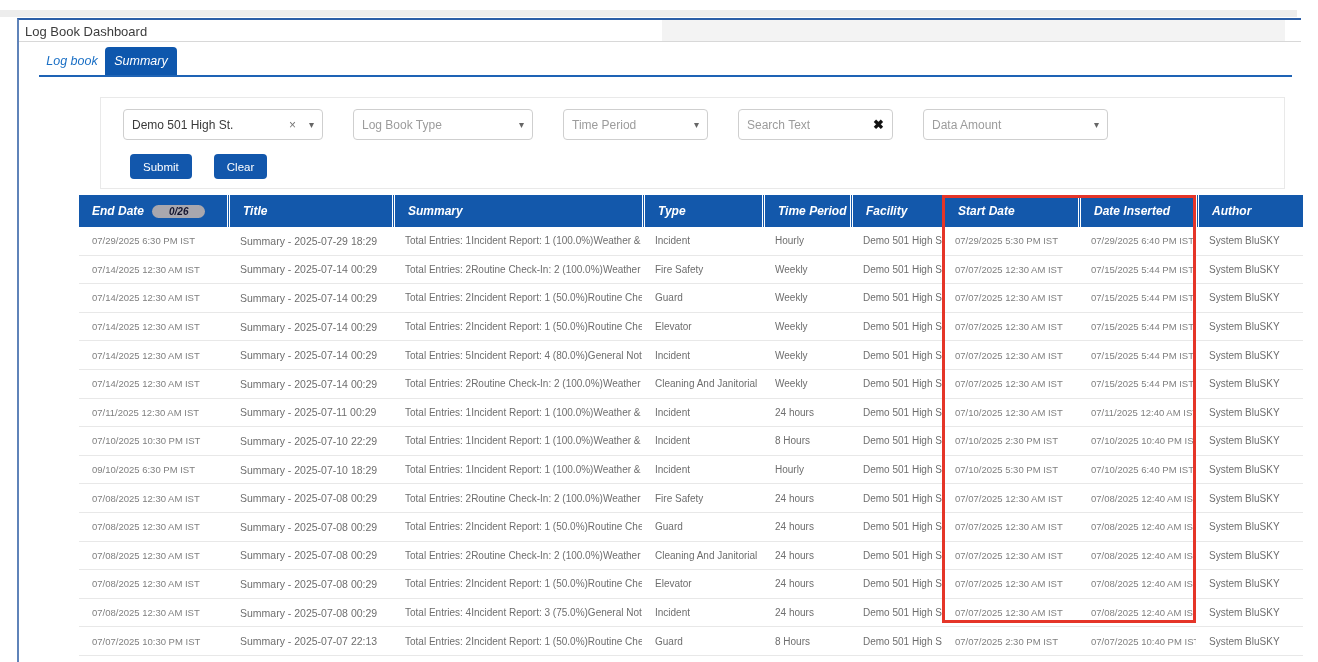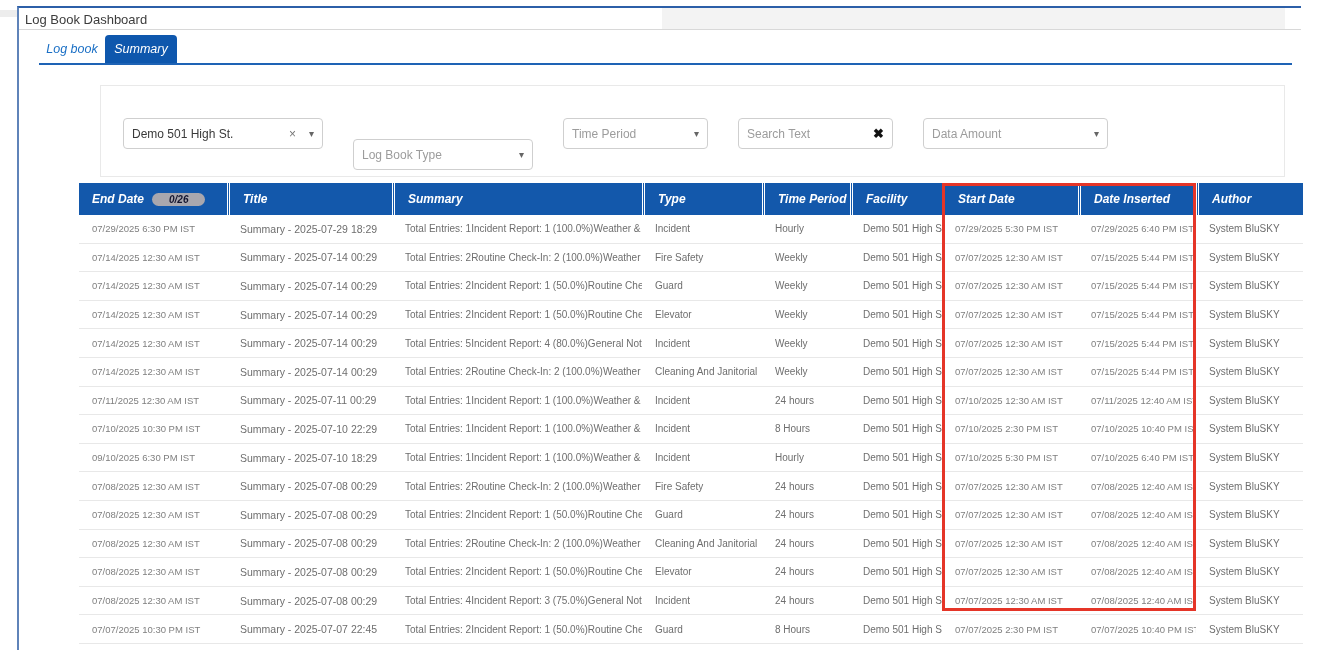--- a/index.html
+++ b/index.html
@@ -1,39 +1,39 @@
 <!DOCTYPE html>
 <html><head>
 <meta charset="utf-8">
 <style>
   * { margin:0; padding:0; box-sizing:border-box; }
   html,body { width:1318px; height:662px; background:#ffffff; overflow:hidden;
               font-family:"Liberation Sans", sans-serif; }
   .top-strip { position:absolute; left:0; top:10px; width:1297px; height:7px; background:#ededed; }
-  .card { position:absolute; left:17px; top:6px; width:1284px; height:644px;
+  .card { position:absolute; left:17px; top:18px; width:1284px; height:644px;
           border-top:2px solid #2c5fa8; border-left:2px solid #5f83b9; background:#fff; }
   .title-bar { position:relative; height:22px; border-bottom:1px solid #d8d8d8; background:#fff; }
   .title-bar .title { position:absolute; left:6px; top:4px; font-size:13px; color:#3c3c3c; }
   .title-gray { position:absolute; left:643px; top:0; right:16px; height:21px; background:#f3f3f3; }
 
   .tabs { margin:5px 0 0 20px; width:1253px; border-bottom:2px solid #1e63b5; height:30px;
           display:flex; align-items:flex-end; }
   .tab { font-size:12.5px; height:28px; display:flex; align-items:center; justify-content:center; cursor:pointer;font-style:italic; }
   .tab.inactive { color:#1a6fc5; width:66px; background:transparent; }
   .tab.active { background:#0e57ad; color:#fff; width:72px; border-radius:4px 4px 0 0; }
 
   .filter-panel { margin:20px 0 0 81px; width:1185px; height:92px; border:1px solid #e9e9e9; background:#fff; }
   .filter-row { display:flex; align-items:center; margin:11px 0 0 22px; }
   .fbox { height:31px; border:1px solid #cfcfcf; border-radius:4px; background:#fff;
           display:flex; align-items:center; font-size:12px; padding:0 8px; }
   .fbox .grow { flex:1; }
   .fbox .val { color:#3a3a3a; }
   .fbox .ph { color:#9c9c9c; }
   .fb1 { width:200px; margin-right:30px; }
-  .fb2 { width:180px; margin-right:30px;margin-top:42px; }
+  .fb2 { width:180px; margin-right:30px; }
   .fb3 { width:145px; margin-right:30px; }
   .fb4 { width:155px; margin-right:30px; }
   .fb5 { width:185px; }
   .caret { color:#666; font-size:10px; margin-left:6px; }
   .clear-x { color:#777; font-size:12px; margin-right:7px; cursor:pointer; }
   .search-x { color:#111; font-weight:bold; font-size:13px; cursor:pointer; }
   .btn-row { margin:14px 0 0 17px; display:flex; gap:10px; }
   .btn { background:#1257ac; color:#fff; border:none; border-radius:4px; height:25px;
          padding:0 13px; font-size:11.5px; font-family:"Liberation Sans", sans-serif; cursor:pointer;margin-left:12px; }
 
@@ -264,21 +264,21 @@
           <div class="td c2">Total Entries: 4Incident Report: 3 (75.0%)General Note: 1 (25.0%)...</div>
           <div class="td c3">Incident</div>
           <div class="td c4">24 hours</div>
           <div class="td c5">Demo 501 High St.</div>
           <div class="td c6">07/07/2025 12:30 AM IST</div>
           <div class="td c7">07/08/2025 12:40 AM IST</div>
           <div class="td c8">System BluSKY</div>
         </div>
         <div class="row">
           <div class="td c0">07/07/2025 10:30 PM IST</div>
-          <div class="td c1">Summary - 2025-07-07 22:45</div>
+          <div class="td c1">Summary - 2025-07-07 22:13</div>
           <div class="td c2">Total Entries: 2Incident Report: 1 (50.0%)Routine Check-In: 1 (50.0...</div>
           <div class="td c3">Guard</div>
           <div class="td c4">8 Hours</div>
           <div class="td c5">Demo 501 High St.</div>
           <div class="td c6">07/07/2025 2:30 PM IST</div>
           <div class="td c7">07/07/2025 10:40 PM IST</div>
           <div class="td c8">System BluSKY</div>
         </div>
       </div>
     <div class="annotation-box" style="border-color: rgb(229, 53, 40);"></div>

